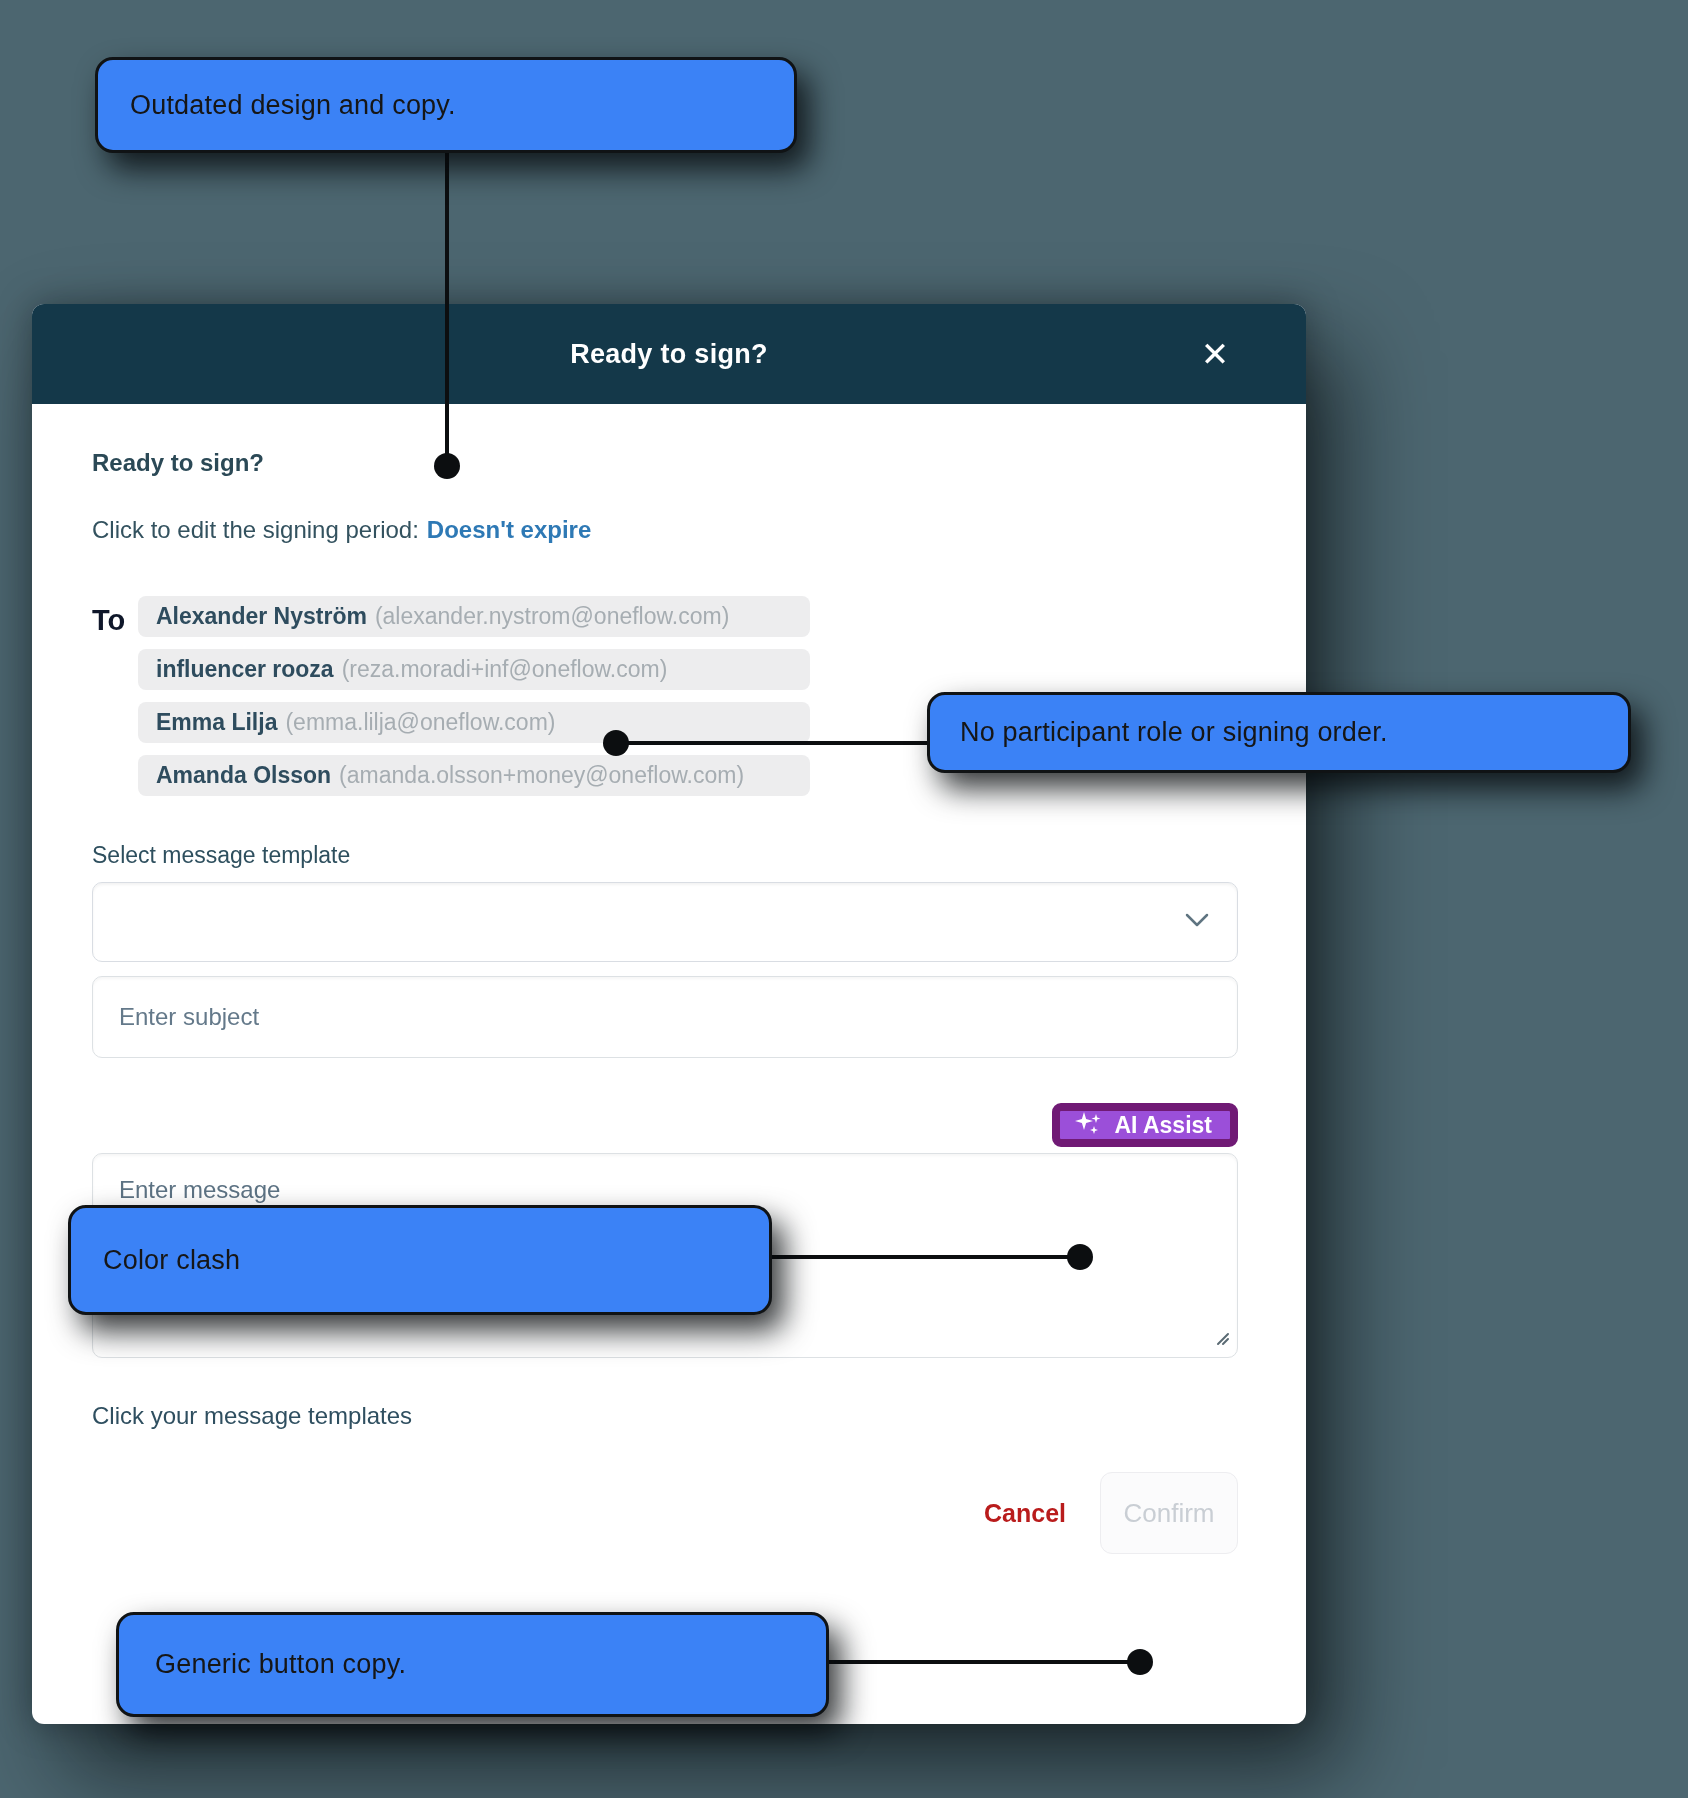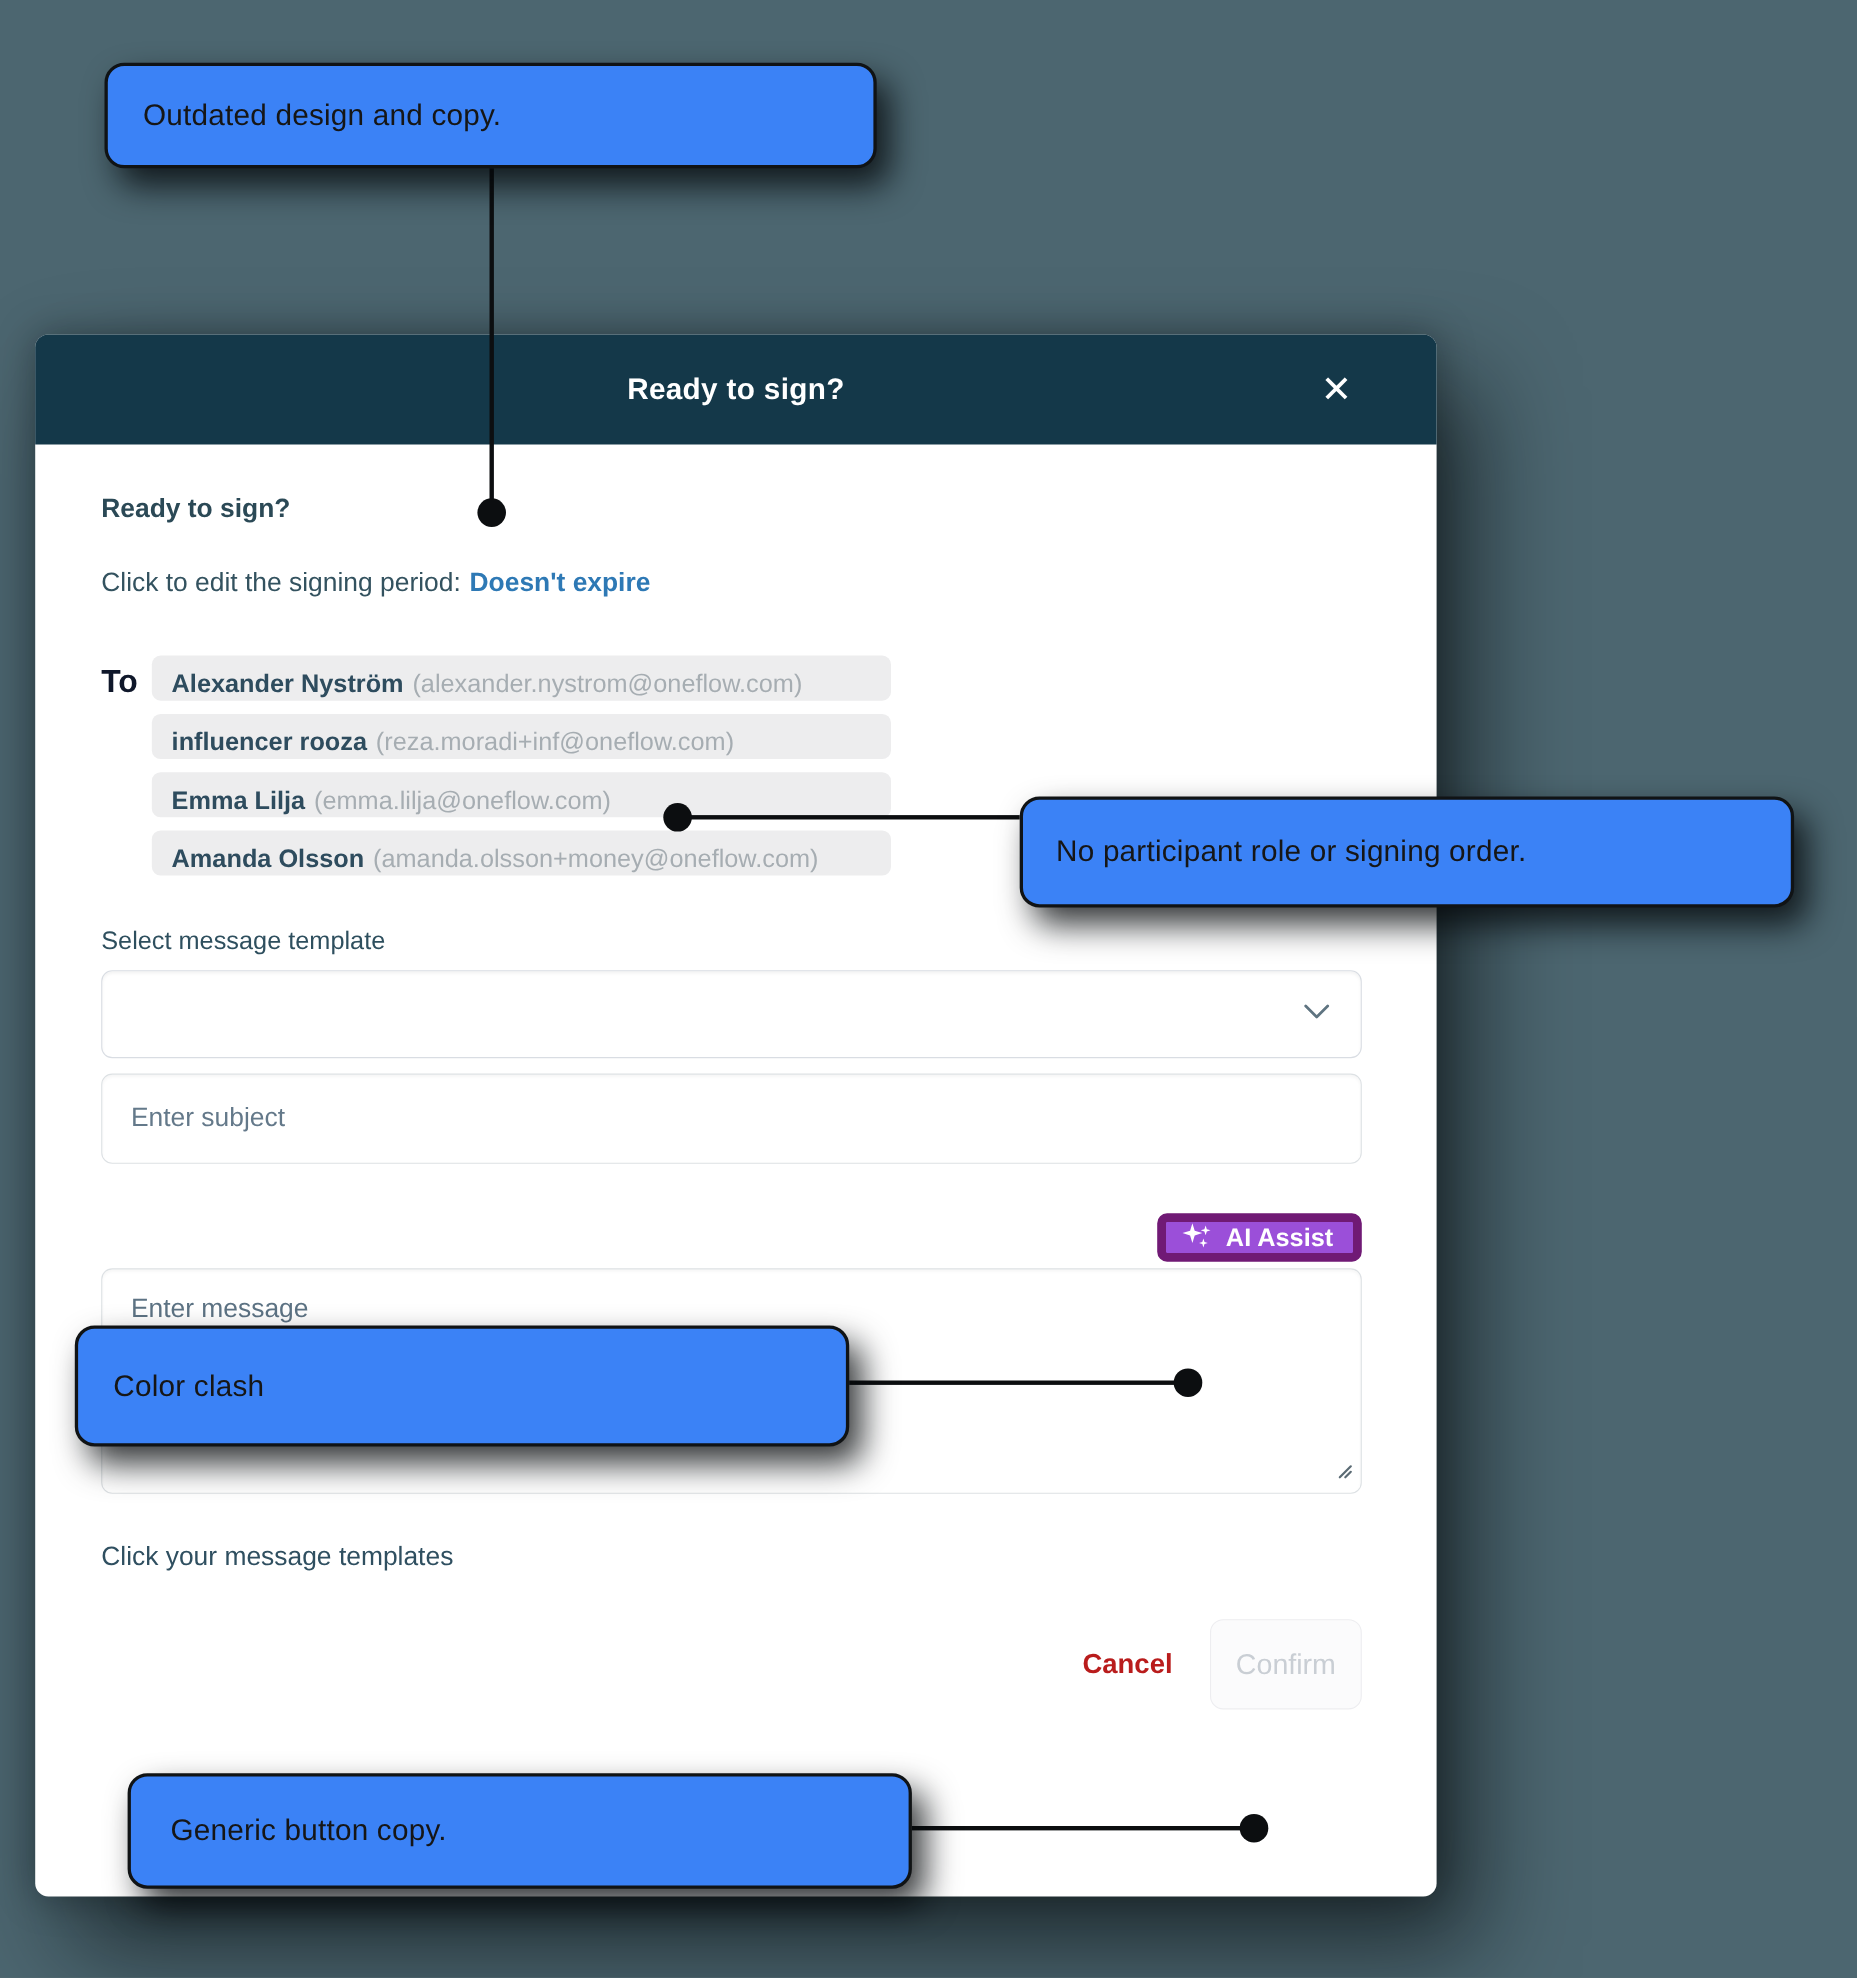--- a/index.html
+++ b/index.html
@@ -18,21 +18,21 @@
 
   .modal-body{padding:0 68px 0 60px;}
   .heading{margin-top:42px;font-size:24px;font-weight:700;color:#2b4956;line-height:34px;}
   .subheading{font-size:24px;color:#33525f;line-height:34px;}
   .signing-period{margin-top:36px;font-size:24px;color:#33525f;}
   .signing-period .link{color:#2e79b5;font-weight:600;text-decoration:none;cursor:pointer;margin-left:8px;}
 
   .to-row{margin-top:52px;display:flex;align-items:flex-start;}
   .to-label{width:46px;font-size:29px;font-weight:700;color:#0f172a;padding-top:8px;}
   .chips{display:flex;flex-direction:column;gap:12px;}
-  .chip{width:672px;height:41px;background:#ededee;border-radius:8px;display:flex;
+  .chip{width:672px;height:41px;background:#ededee;border-radius:8px;display:flex;align-items:center;
         padding:12px 18px;white-space:nowrap;overflow:hidden;}
   .chip-name{font-size:23px;font-weight:600;color:#2e4c5e;margin-right:8px;}
   .chip-email{font-size:23px;color:#a6adb2;}
 
   .field-label{margin-top:46px;font-size:23px;color:#2e4f5e;}
   .select{position:relative;margin-top:13px;height:80px;width:100%;background:#fff;border:1px solid #d9dde3;
           border-radius:10px;box-shadow:inset 0 2px 3px rgba(0,0,0,.05);cursor:pointer;}
   .select .chev{position:absolute;right:28px;top:50%;transform:translateY(-50%);}
 
   .req{color:#8b99a2;font-size:20px;vertical-align:6px;margin-left:6px;}
@@ -62,21 +62,21 @@
   .callout{position:absolute;background:#3b82f6;border:3px solid #101315;border-radius:18px;z-index:6;
            display:flex;align-items:center;box-shadow:12px 16px 30px rgba(4,8,10,.8);}
   .callout span{font-size:27px;color:#161616;letter-spacing:.2px;}
   .conn{position:absolute;background:#0c0e10;z-index:5;}
   .dot{position:absolute;width:26px;height:26px;border-radius:50%;background:#0c0e10;z-index:6;}
 
   #ann-outdated{left:95px;top:57px;width:702px;height:96px;padding-left:32px;}
   #line-outdated{left:445px;top:153px;width:4px;height:313px;}
   #dot-outdated{left:434px;top:453px;}
 
-  #ann-role{left:927px;top:692px;width:704px;height:101px;padding-left:30px;margin-top:32px;}
+  #ann-role{left:927px;top:692px;width:704px;height:81px;padding-left:30px;}
   #line-role{left:616px;top:741px;width:311px;height:4px;}
   #dot-role{left:603px;top:730px;}
 
   #ann-clash{left:68px;top:1205px;width:704px;height:110px;padding-left:32px;}
   #line-clash{left:772px;top:1255px;width:308px;height:4px;}
   #dot-clash{left:1067px;top:1244px;}
 
   #ann-generic{left:116px;top:1612px;width:713px;height:105px;padding-left:36px;}
   #line-generic{left:829px;top:1660px;width:311px;height:4px;}
   #dot-generic{left:1127px;top:1649px;}

